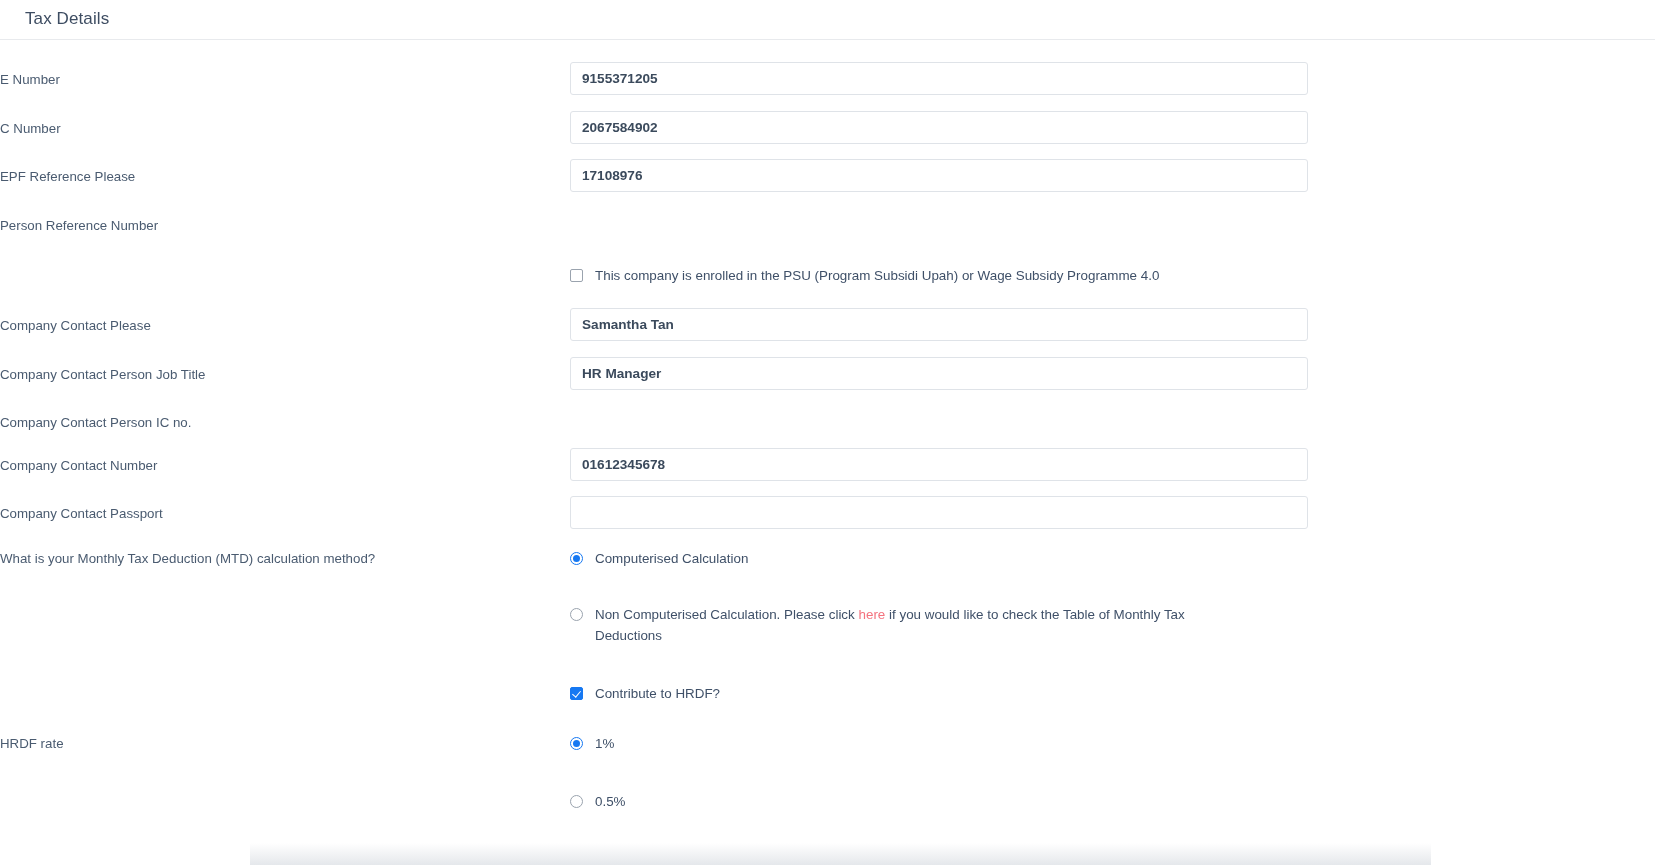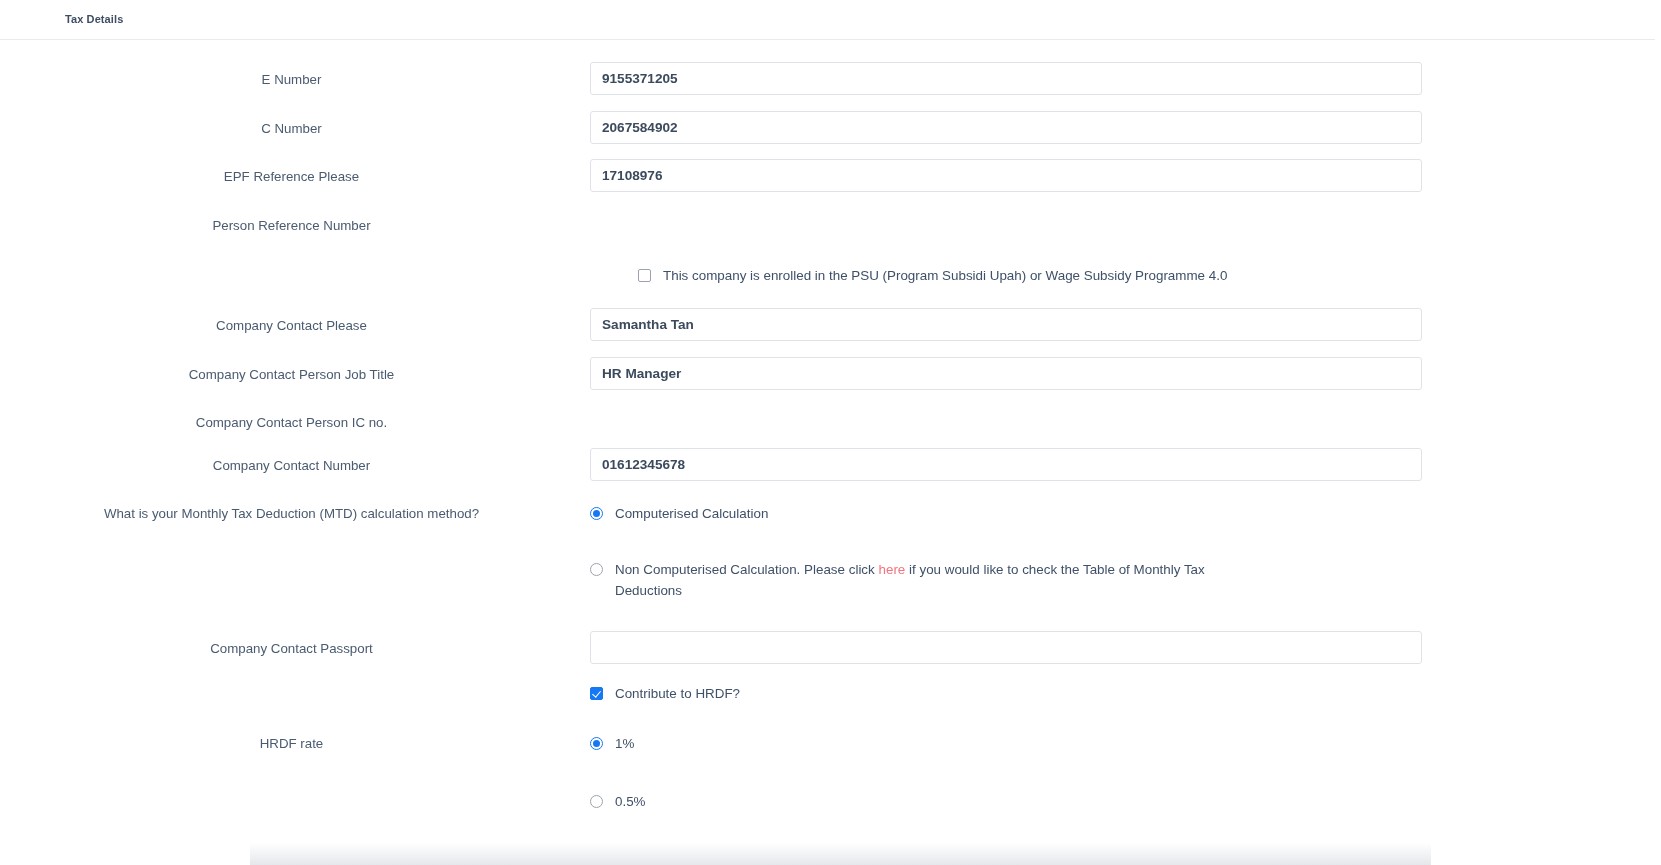--- a/index.html
+++ b/index.html
@@ -18,67 +18,65 @@
     position: relative;
   }
 
   
   .panel-header {
     padding: 10px 0 11px 25px;
     border-bottom: 1px solid #e8eaed;
     margin-right: 6px;
   }
   .panel-title {
-    font-size: 11px;
-    font-weight: bold;
+    font-size: 17px;
+    font-weight: normal;
     color: #3e4d62;
     letter-spacing: 0.1px;
     line-height: 18px;
-    margin-left: 40px;
   }
 
   
   .form-scroll {
     position: relative;
     height: 829px;
     overflow: hidden;
     padding-top: 22px;
   }
 
   
   .form-row {
     display: flex;
     align-items: flex-start;
     margin-bottom: 15.5px;
   }
 
   .row-label {
     width: 543px;
     flex: 0 0 543px;
-    text-align: center;
+    text-align: left;
     padding-right: 0px;
     font-size: 13.3px;
     font-weight: normal;
     color: #4a5b70;
     line-height: 18px;
     padding-top: 9px;
     white-space: nowrap;
-    margin-left: 20px;
   }
 
   .row-field {
     flex: 0 0 auto;
     width: 810px;
     margin-left: 27px;
   }
 
   
   .text-input {
     display: block;
-    width: 832px;
+    width: 738px;
     height: 33px;
     border: 1px solid #dfe3e8;
     border-radius: 3px;
     background: #ffffff;
     padding: 0 11px;
     font-family: "Liberation Sans", sans-serif;
     font-size: 13.6px;
     font-weight: bold;
     color: #3b4a5c;
     line-height: 31px;
@@ -210,21 +208,21 @@
     <div class="row-label">EPF Reference Please</div>
     <div class="row-field">
       <input class="text-input" type="text" value="17108976" style="">
     </div>
   </div>
 
   <div class="form-row gap-psu">
     <div class="row-label">Person Reference Number</div>
   </div>
 
-  <div class="form-row" style="margin-bottom:22px;gap:48px;">
+  <div class="form-row" style="margin-bottom:22px;">
     <div class="row-label"></div>
     <div class="row-field">
       <div class="option-row">
         <span class="cbox"></span>
         <span class="opt-label">This company is enrolled in the PSU (Program Subsidi Upah) or Wage Subsidy Programme 4.0</span>
       </div>
     </div>
   </div>
 
   <div class="form-row">
@@ -245,41 +243,41 @@
     <div class="row-label">Company Contact Person IC no.</div>
   </div>
 
   <div class="form-row">
     <div class="row-label">Company Contact Number</div>
     <div class="row-field">
       <input class="text-input" type="text" value="01612345678" style="">
     </div>
   </div>
 
+  <div class="form-row" style="margin-bottom:12px;">
+    <div class="row-label">Company Contact Passport</div>
+    <div class="row-field">
+      <input class="text-input" type="text" value="" style="">
+    </div>
+  </div>
+
   <div class="form-row gap-mtd">
     <div class="row-label">What is your Monthly Tax Deduction (MTD) calculation method?</div>
     <div class="row-field">
 
       <div class="option-row">
         <span class="radio checked"></span>
         <span class="opt-label sm">Computerised Calculation</span>
       </div>
 
       <div class="option-row">
         <span class="radio"></span>
         <span class="opt-label"><span>Non Computerised Calculation. Please click </span><a class="link-here">here</a><span> if you would like to check the Table of Monthly Tax Deductions</span></span>
       </div>
 
-    </div>
-  </div>
-
-  <div class="form-row" style="margin-bottom:12px;">
-    <div class="row-label">Company Contact Passport</div>
-    <div class="row-field">
-      <input class="text-input" type="text" value="" style="">
     </div>
   </div>
 
   <div class="form-row gap-hrdf">
     <div class="row-label"></div>
     <div class="row-field">
       <div class="option-row">
         <span class="cbox checked"></span>
         <span class="opt-label sm">Contribute to HRDF?</span>
       </div>

